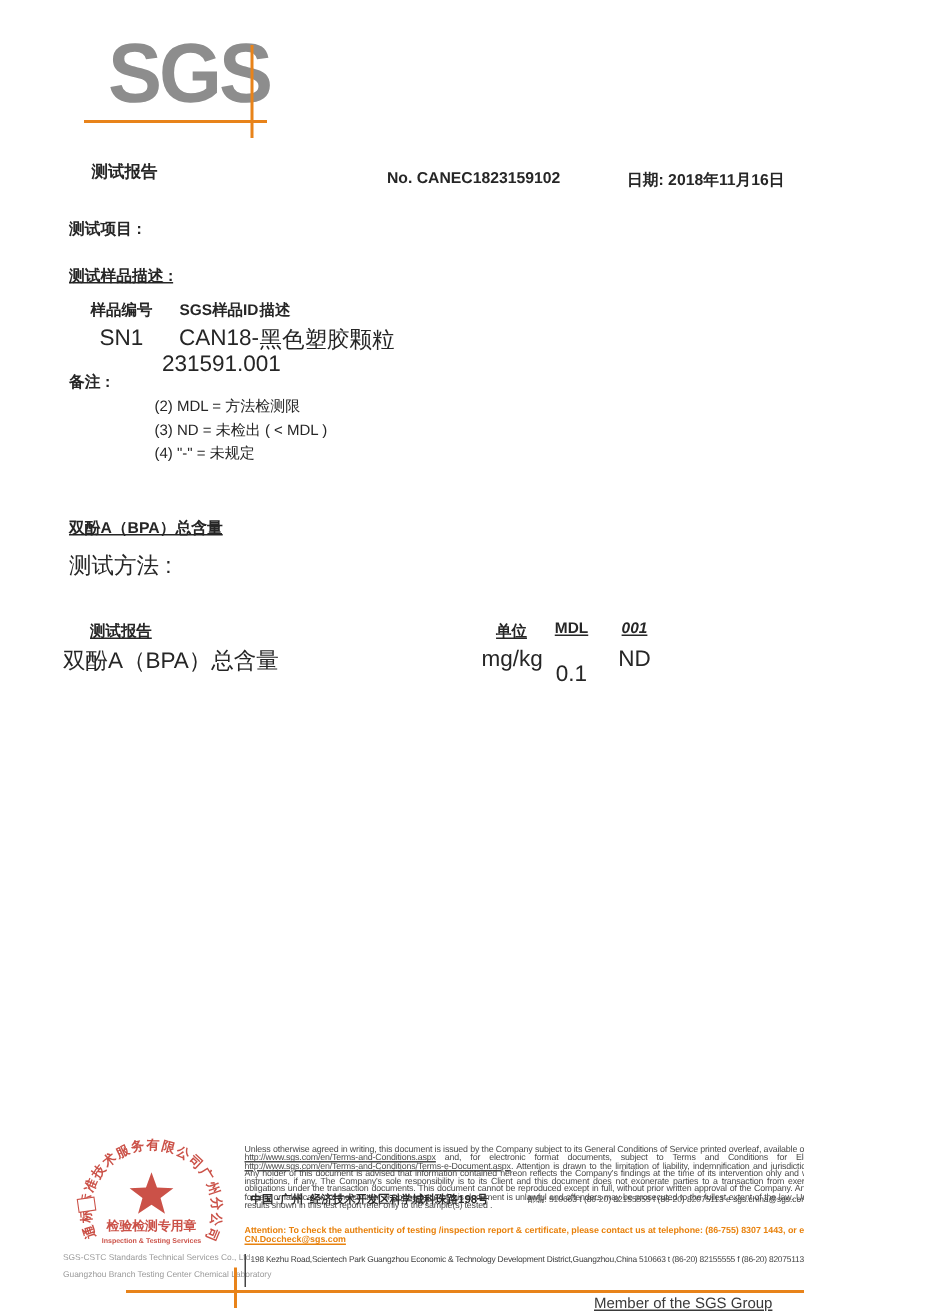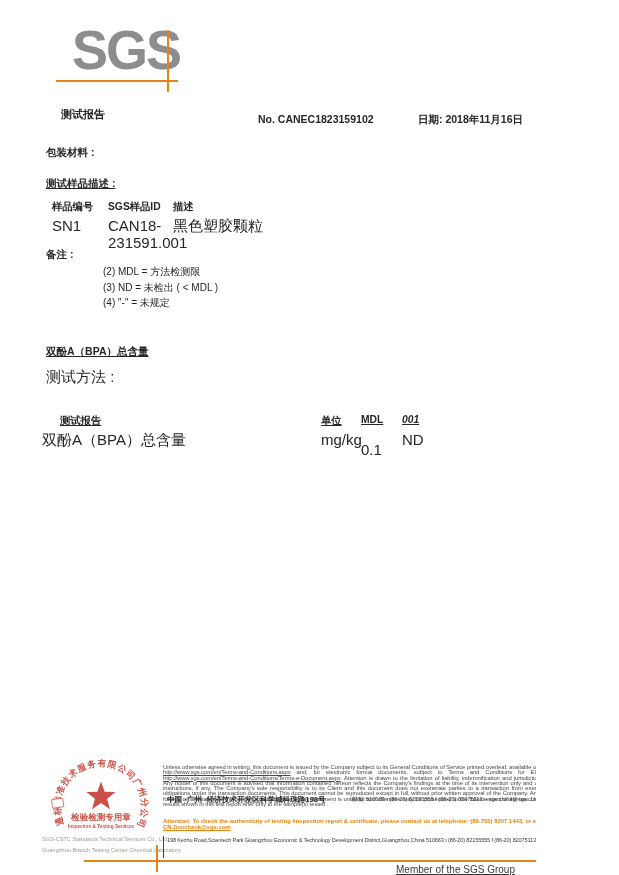--- a/index.html
+++ b/index.html
@@ -9,21 +9,21 @@
   
   .logo{left:72px;top:22px;font-size:54px;font-weight:900;color:#8d8d8d;
         letter-spacing:-2px;line-height:1;transform:scaleY(1.04);}
   .cropline{background:#e8831a;}
   .doc-title{left:61px;top:107px;font-size:11px;font-weight:bold;}
   .hmeta{font-size:10.5px;font-weight:bold;top:113px;padding-left:40px;}
   
   .lbl{font-size:10.5px;font-weight:bold;}
   .ulined{text-decoration:underline;}
   .cell{font-size:15px;}
-  .ctr{text-align:left;}
+  .ctr{text-align:center;}
   .note-list{left:103px;top:264px;font-size:10px;line-height:15.6px;}
   .method-text{left:118px;top:367px;font-size:10.4px;line-height:19.6px;}
   .hdr-cell{font-size:10.3px;font-weight:bold;text-decoration:underline;}
   .ital{font-style:italic;}
   
   .legal{left:163px;top:765px;width:438px;font-size:5.9px;line-height:5.25px;
          text-align:justify;color:#4a4a4a;letter-spacing:-0.1px;margin:0;}
   .u{text-decoration:underline;}
   .attention{left:163px;top:818px;width:438px;font-size:5.9px;line-height:6.4px;
              font-weight:bold;color:#e8820e;margin:0;}
@@ -48,21 +48,21 @@
 
   <div class="abs logo">SGS</div>
   <div class="abs cropline" style="left:56px;top:80px;width:122px;height:2px;"></div>
   <div class="abs cropline" style="left:167px;top:30px;width:2px;height:62px;"></div>
 
   <div class="abs doc-title">测试报告</div>
   <div class="abs hmeta" style="left:218px;">No. CANEC1823159102</div>
   <div class="abs hmeta" style="left:378px;">日期: 2018年11月16日</div>
   <div class="abs hmeta" style="left:519px;">第2页,共3页</div>
 
-  <div class="abs lbl" style="left:46px;top:146px;">包装材料 :</div>
+  <div class="abs lbl" style="left:46px;top:146px;">测试项目 :</div>
 
   <div class="abs lbl ulined" style="left:46px;top:177px;">测试样品描述 :</div>
   <div class="abs hdr-cell ctr" style="left:52px;top:200px;width:58px;text-decoration:none;">样品编号</div>
   <div class="abs hdr-cell ctr" style="left:108px;top:200px;width:76px;text-decoration:none;">SGS样品ID</div>
   <div class="abs hdr-cell" style="left:173px;top:200px;text-decoration:none;">描述</div>
   <div class="abs cell ctr" style="left:52px;top:217px;width:58px;">SN1</div>
   <div class="abs cell ctr" style="left:108px;top:217px;width:76px;">CAN18-231591.001</div>
   <div class="abs cell" style="left:173px;top:217px;">黑色塑胶颗粒</div>
 
   <div class="abs lbl" style="left:46px;top:248px;">备注 :</div>

